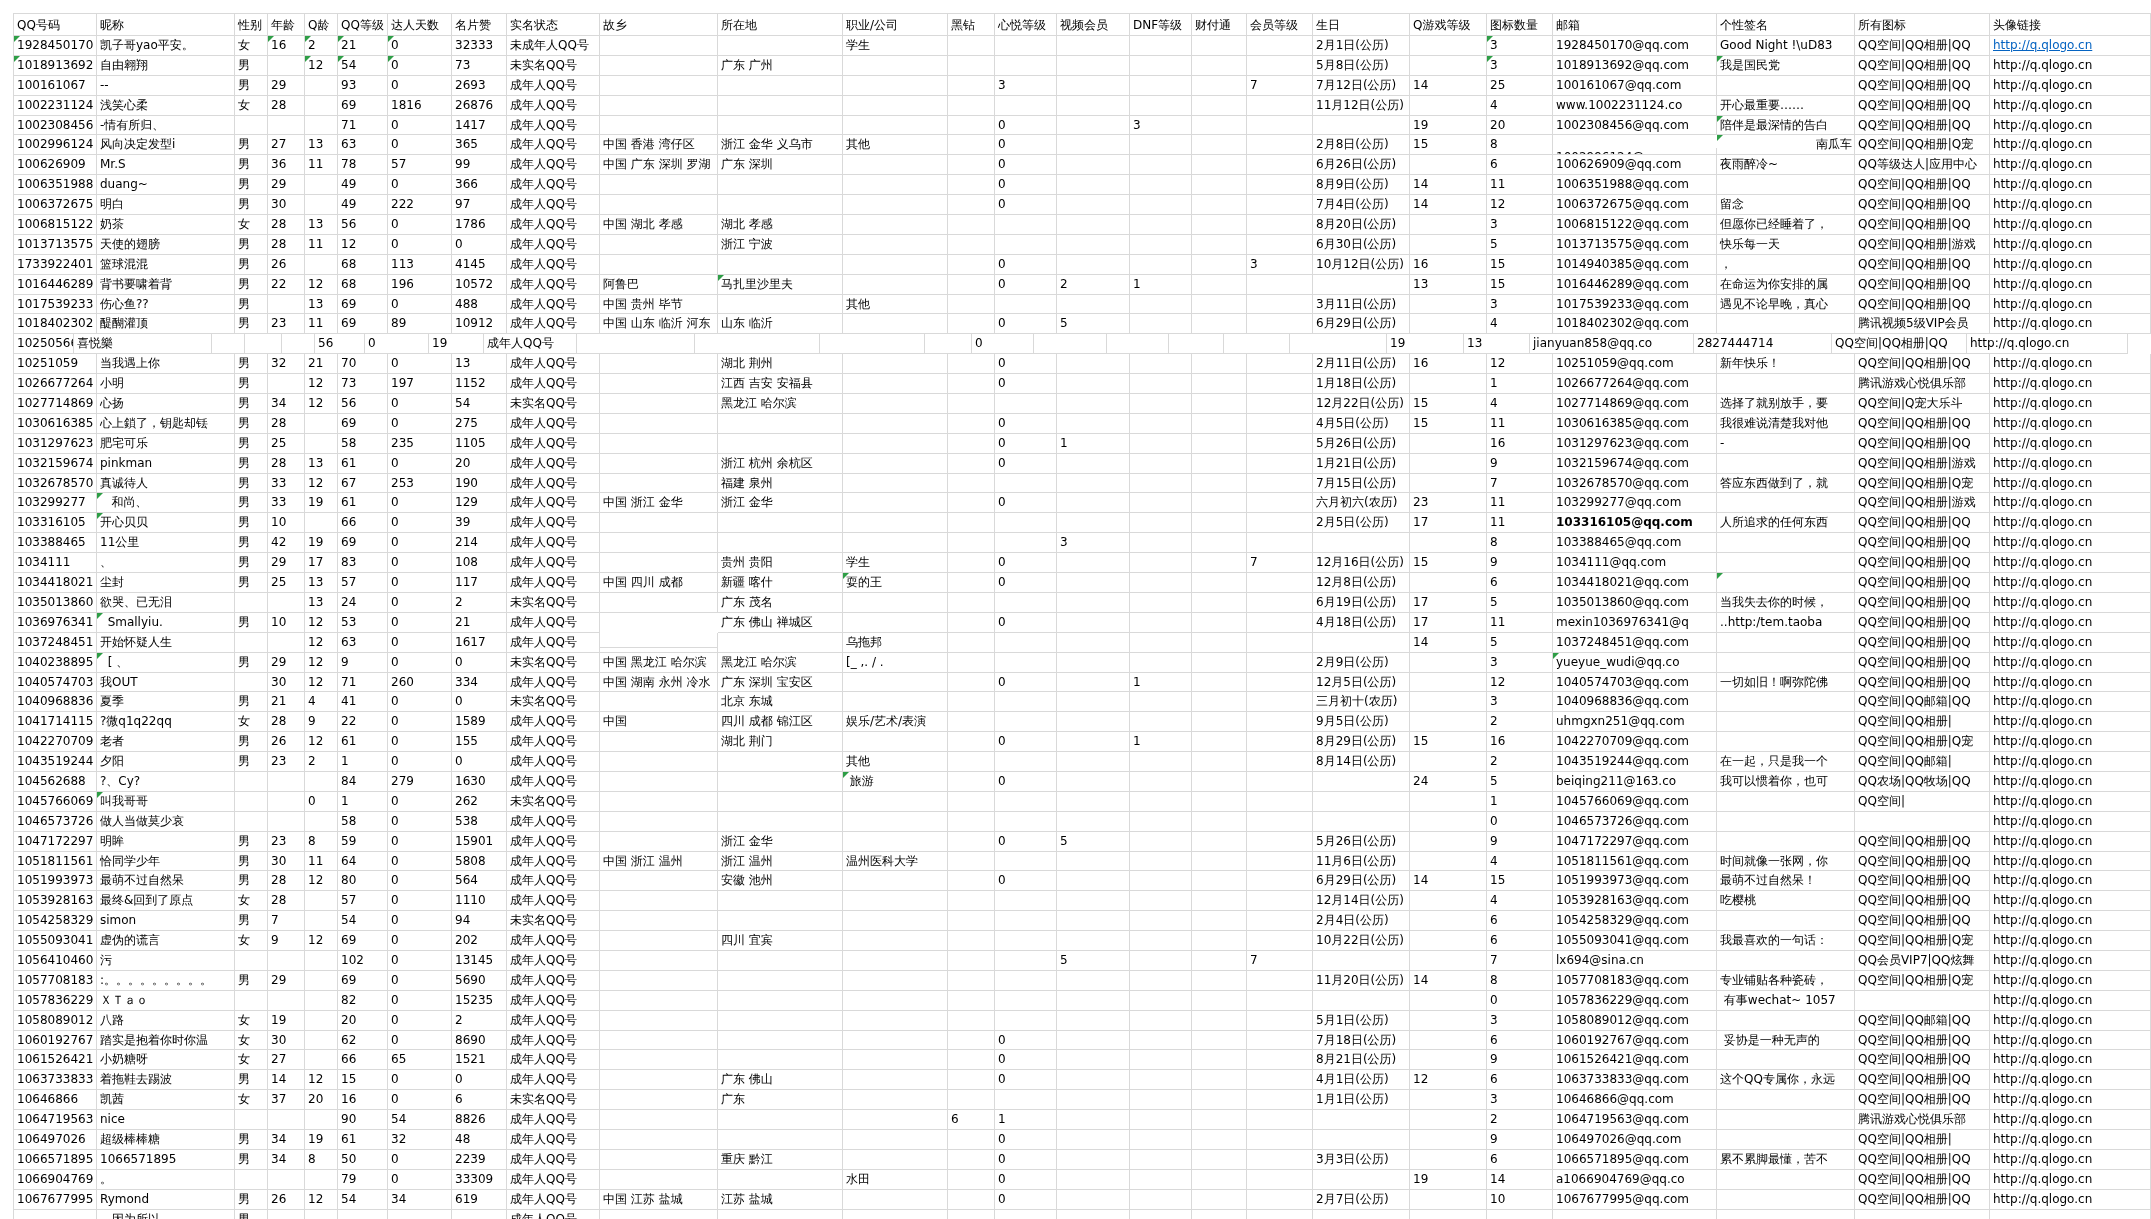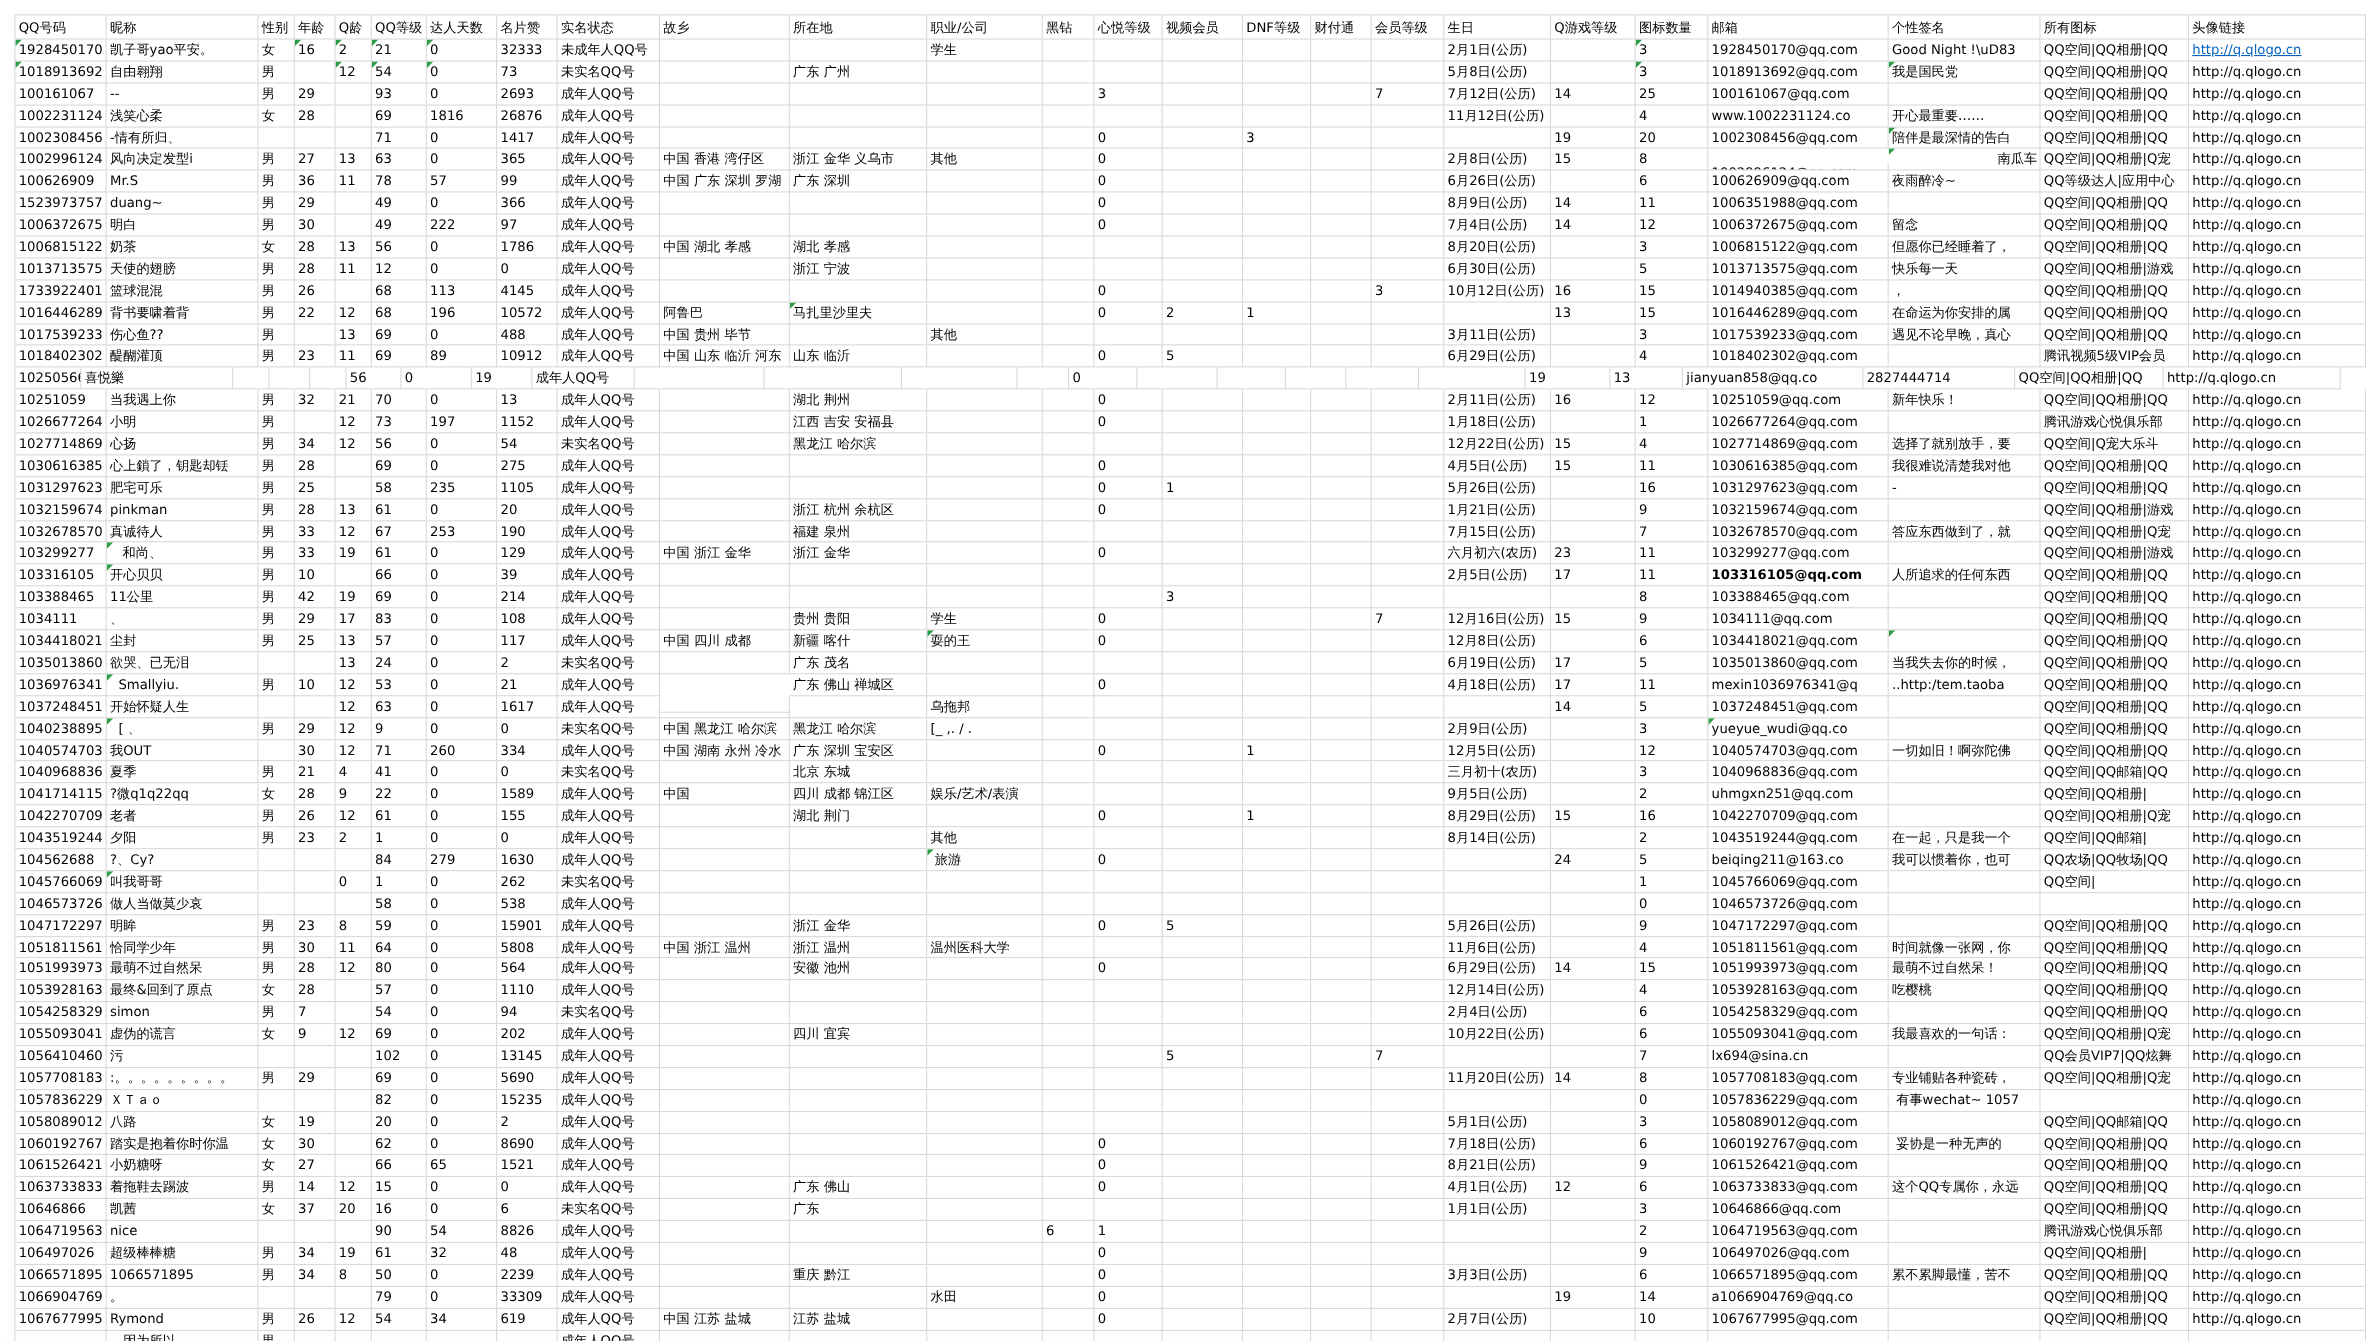--- a/index.html
+++ b/index.html
@@ -233,21 +233,21 @@
         <div class="cell" style="width: 66px;"></div>
         <div class="cell" style="width: 97px;">6月26日(公历)</div>
         <div class="cell" style="width: 77px;"></div>
         <div class="cell" style="width: 66px;">6</div>
         <div class="cell" style="width: 164px;">100626909@qq.com</div>
         <div class="cell" style="width: 138px;">夜雨醉冷~</div>
         <div class="cell" style="width: 135px;">QQ等级达人|应用中心</div>
         <div class="cell" style="width: 161px;">http://q.qlogo.cn</div>
       </div>
       <div class="row">
-        <div class="cell" style="width: 84px;">1523973757</div>
+        <div class="cell" style="width: 84px;">1006351988</div>
         <div class="cell" style="width: 138px;">duang~</div>
         <div class="cell" style="width: 33px;">男</div>
         <div class="cell" style="width: 37px;">29</div>
         <div class="cell" style="width: 33px;"></div>
         <div class="cell" style="width: 50px;">49</div>
         <div class="cell" style="width: 64px;">0</div>
         <div class="cell" style="width: 55px;">366</div>
         <div class="cell" style="width: 93px;">成年人QQ号</div>
         <div class="cell" style="width: 118px;"></div>
         <div class="cell" style="width: 125px;"></div>

